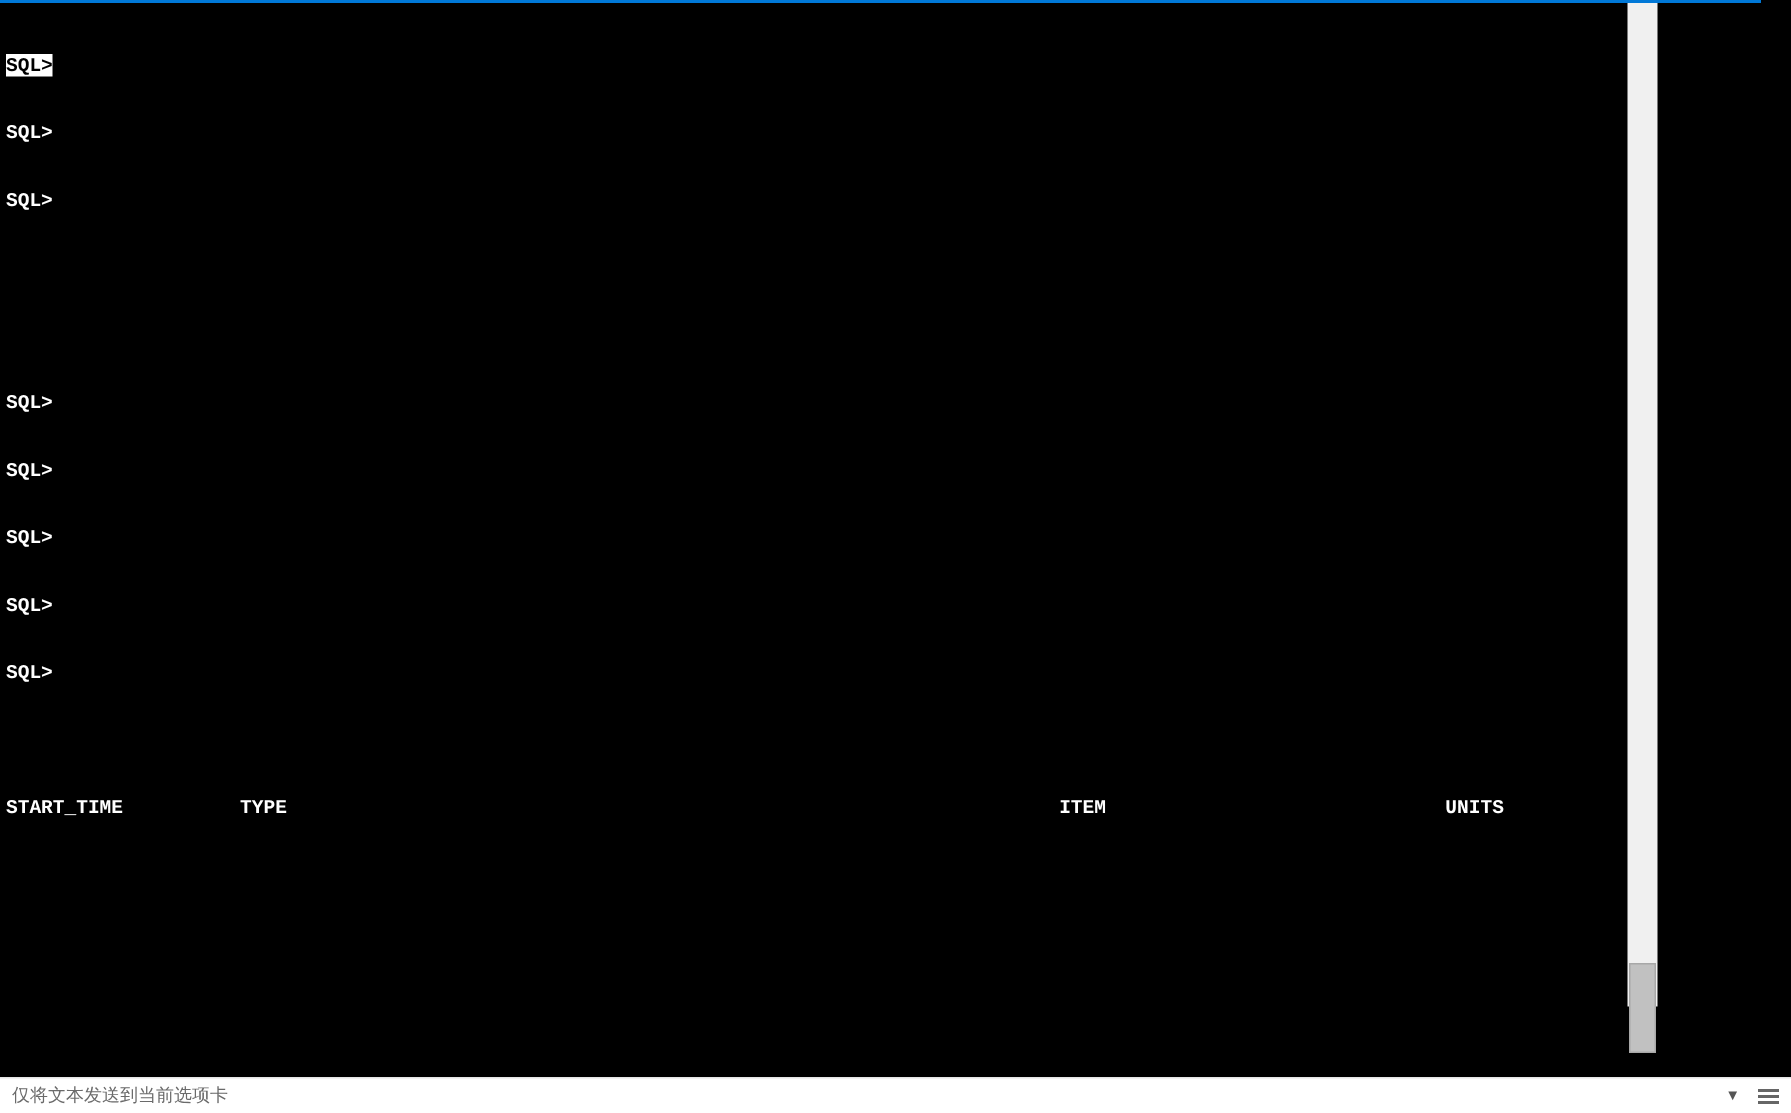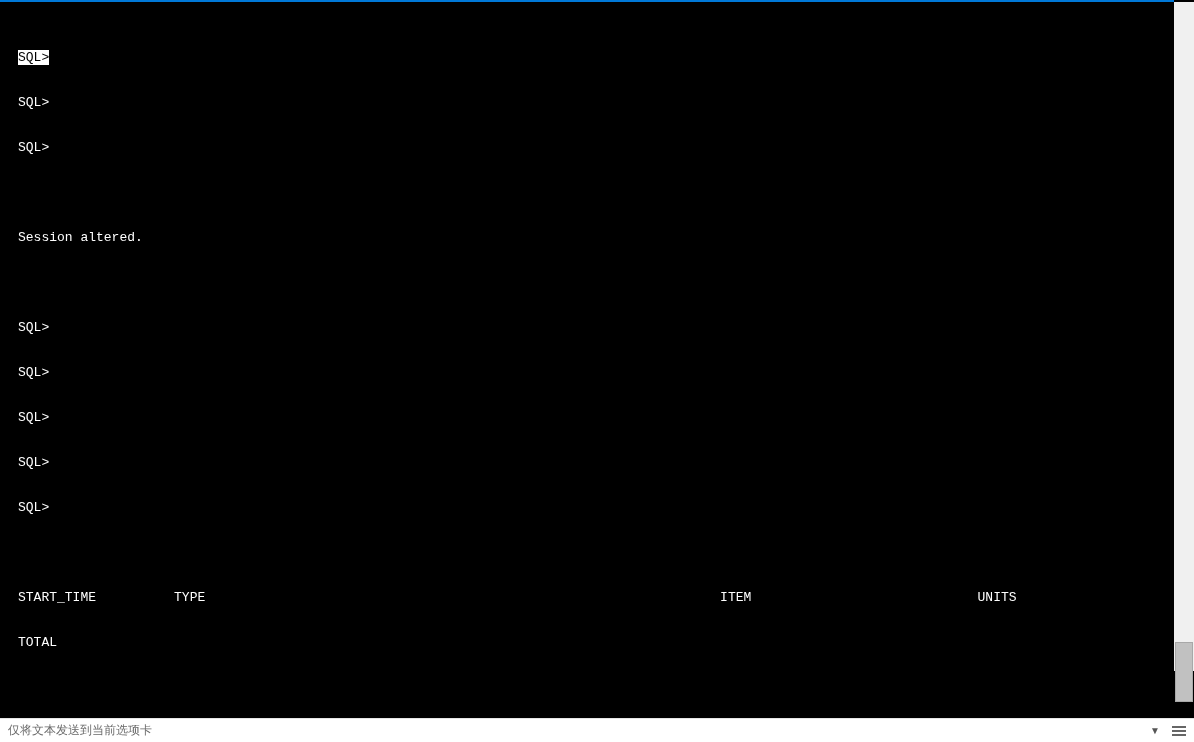--- a/index.html
+++ b/index.html
@@ -2,21 +2,21 @@
 <html><head>
 <meta charset="utf-8">
 <style>
   * { margin: 0; padding: 0; box-sizing: border-box; }
   html, body { width: 1194px; height: 742px; overflow: hidden; background: #000; }
   body { display: flex; flex-direction: column; font-family: "Consolas","Menlo","Courier New",monospace; font-size: 13px; line-height: 15px; }
 
   .topbar { height: 2px; background: #0078d7; width: 1174px; }
 
   .terminal-wrap { display: flex; flex: 1; min-height: 0; }
-  .terminal { width: 1174px; background: #000; color: #fff; overflow: hidden; padding: 18px; white-space: pre; }
+  .terminal { width: 1085px; background: #000; color: #fff; overflow: hidden; padding: 4px; white-space: pre; font-weight: bold; }
   .scrollbar { width: 20px; background: #f0f0f0; position: relative; }
   .scroll-thumb { position: absolute; left: 1px; right: 1px; top: 640px; height: 60px; background: #c1c1c1; border: 1px solid #a8a8a8; }
 
   .line { height: 15px; }
   .prompt-seg.hl { background: #fff; color: #000; }
 
   .statusbar { height: 24px; background: #fff; color: #6a6a6a; display: flex; align-items: center; justify-content: space-between; font-family: "Segoe UI","Helvetica Neue",sans-serif; font-size: 12px; padding: 0 6px; border-top: 1px solid #e5e5e5; margin-top: 47px; }
   .status-left { padding-left: 2px; }
   .status-right { display: flex; align-items: center; gap: 10px; }
   .chev { font-size: 10px; color: #555; }
@@ -27,30 +27,28 @@
 <body>
 
 <div class="topbar"></div>
 
 <div class="terminal-wrap">
   <div class="terminal">
     <div class="line"><span class="prompt-seg hl">SQL&gt;</span></div>
     <div class="line"><span>SQL&gt;</span></div>
     <div class="line"><span>SQL&gt;</span></div>
     <div class="line"> </div>
-    <div class="line">Session altered.</div>
     <div class="line"> </div>
     <div class="line"><span>SQL&gt;</span></div>
     <div class="line"><span>SQL&gt;</span></div>
     <div class="line"><span>SQL&gt;</span></div>
     <div class="line"><span>SQL&gt;</span></div>
     <div class="line"><span>SQL&gt;</span></div>
     <div class="line"> </div>
     <div class="line" id="hdr1a">START_TIME          TYPE                                                                  ITEM                             UNITS                                 SOFAR</div>
-    <div class="line" id="hdr2a">TOTAL</div>
     
     
     
     
     
     
     
     
     
     

